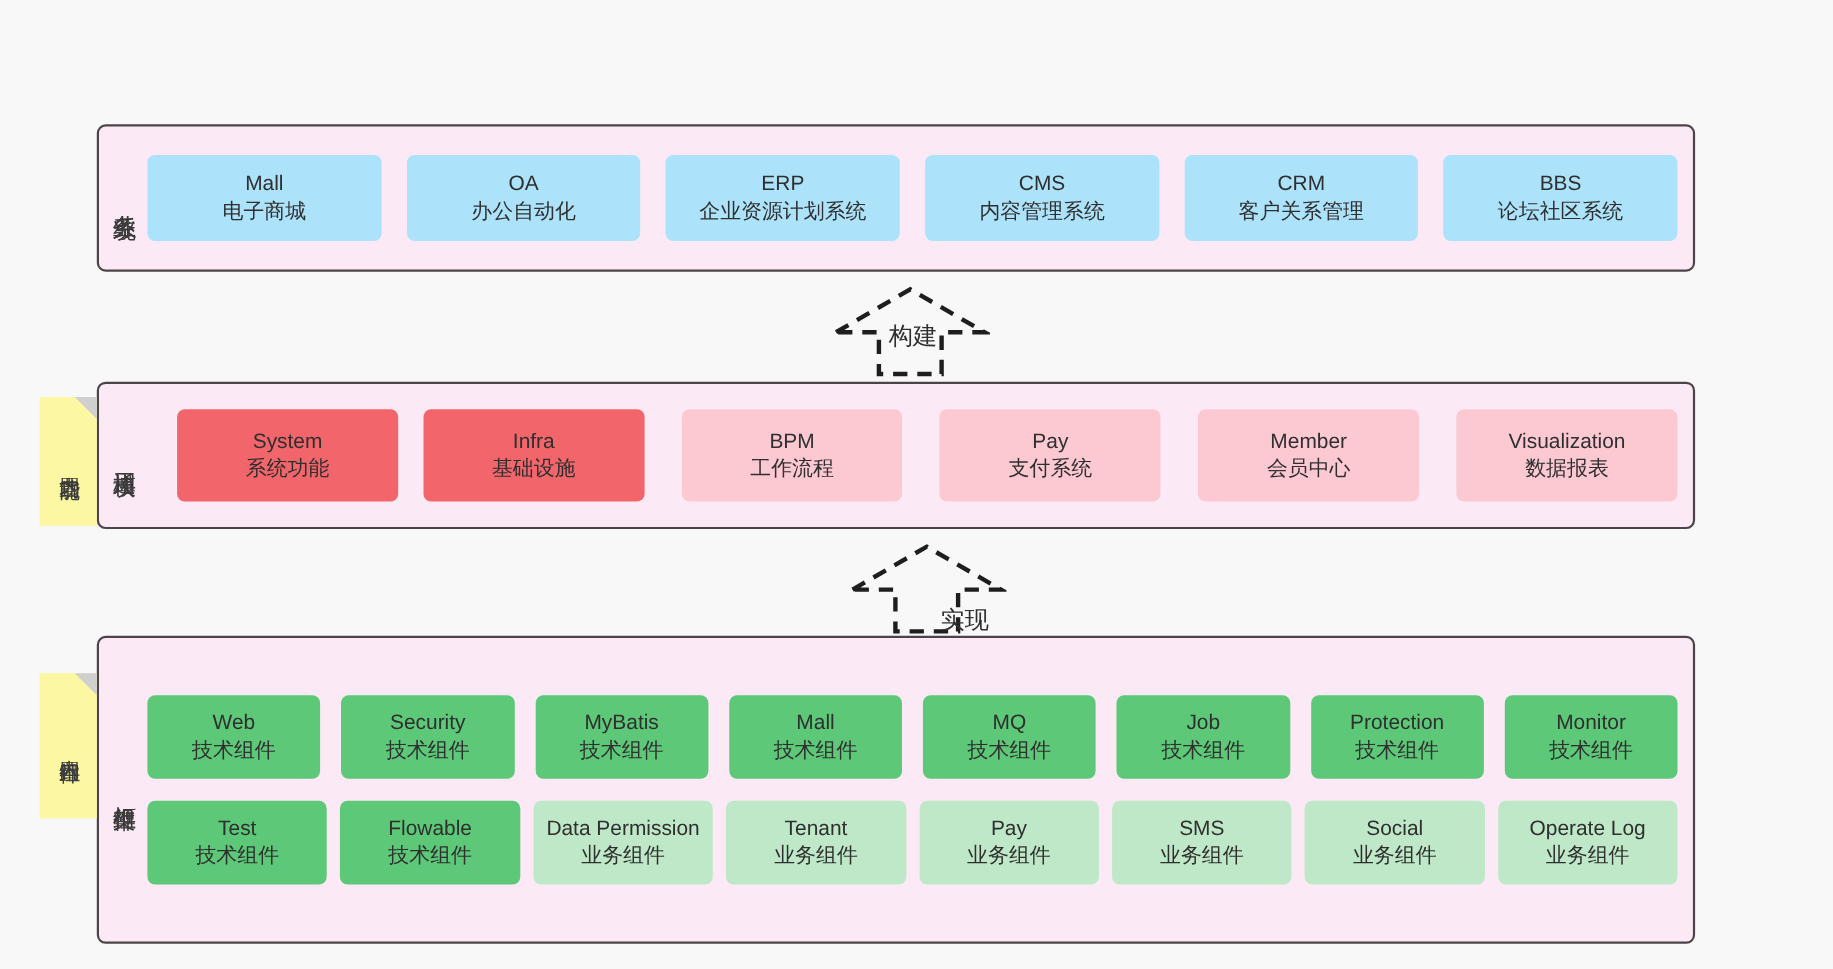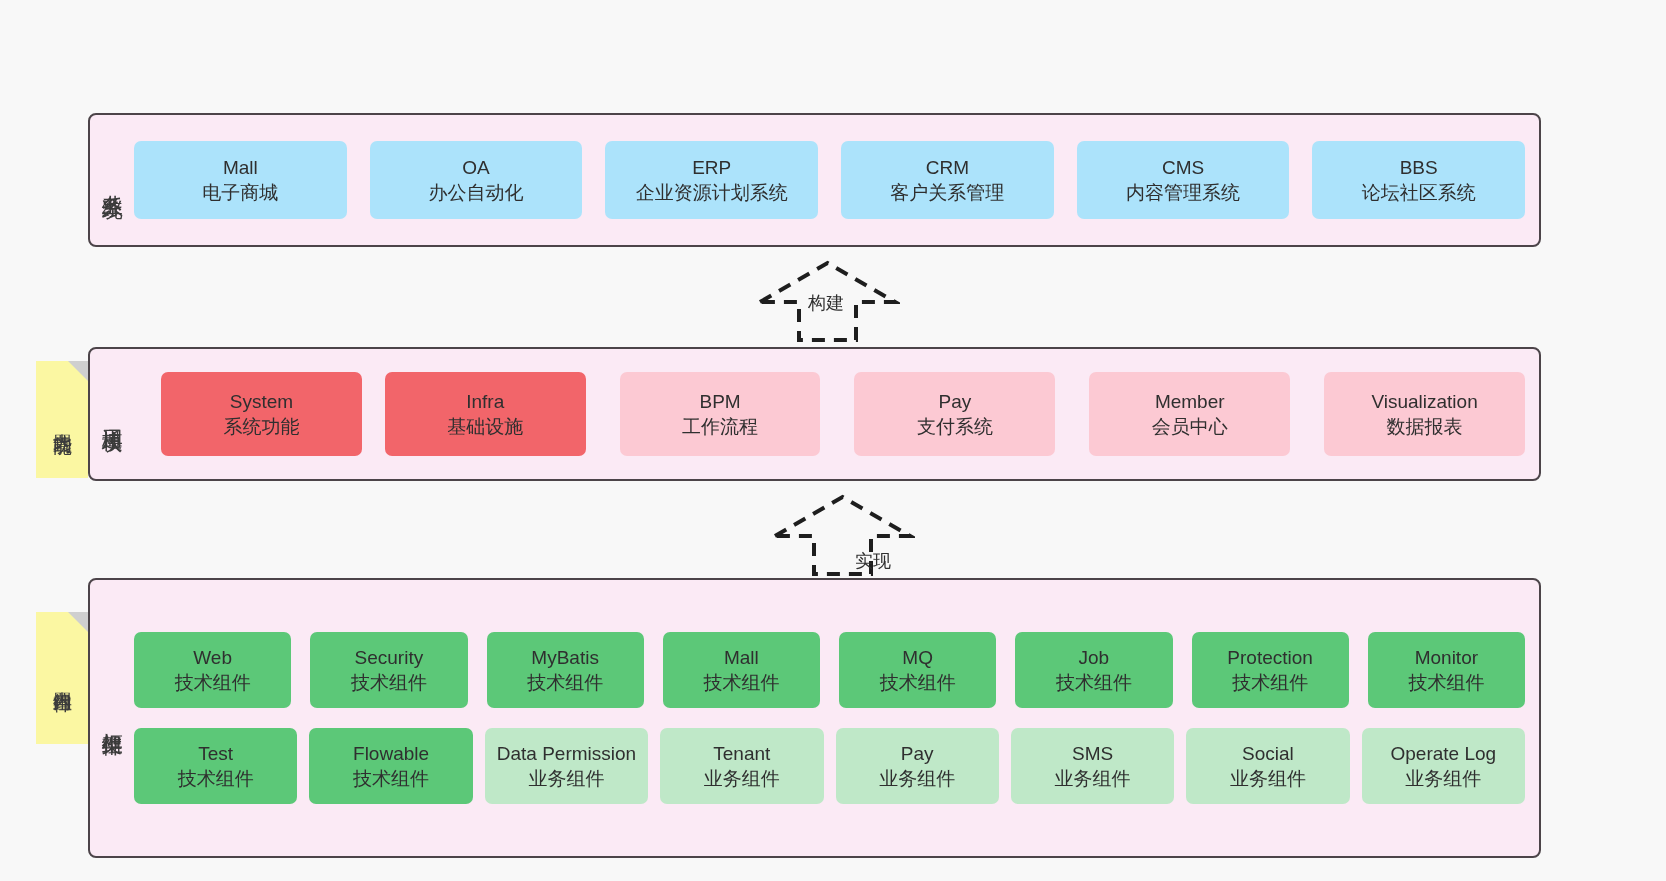--- a/index.html
+++ b/index.html
@@ -116,21 +116,21 @@
     border-top: 20px solid #cfcfcf;
   }
 
   
   .arrow {
     position: absolute;
     z-index: 2;
   }
   .arrow-label {
     position: absolute;
-    font-size: 18px;
+    font-size: 22px;
     color: #2f2f2f;
     background: transparent;
     white-space: nowrap;
     z-index: 4;
   }
 </style>
 </head>
 <body>
 
 <div class="canvas">
@@ -149,27 +149,27 @@
           <span class="t1">OA</span>
           <span class="t2">办公自动化</span>
         </div>
 
         <div class="card blue">
           <span class="t1">ERP</span>
           <span class="t2">企业资源计划系统</span>
         </div>
 
         <div class="card blue">
+          <span class="t1">CMS</span>
+          <span class="t2">内容管理系统</span>
+        </div>
+
+        <div class="card blue">
           <span class="t1">CRM</span>
           <span class="t2">客户关系管理</span>
-        </div>
-
-        <div class="card blue">
-          <span class="t1">CMS</span>
-          <span class="t2">内容管理系统</span>
         </div>
 
         <div class="card blue">
           <span class="t1">BBS</span>
           <span class="t2">论坛社区系统</span>
         </div>
 
       </div>
     </div>
   </div>

